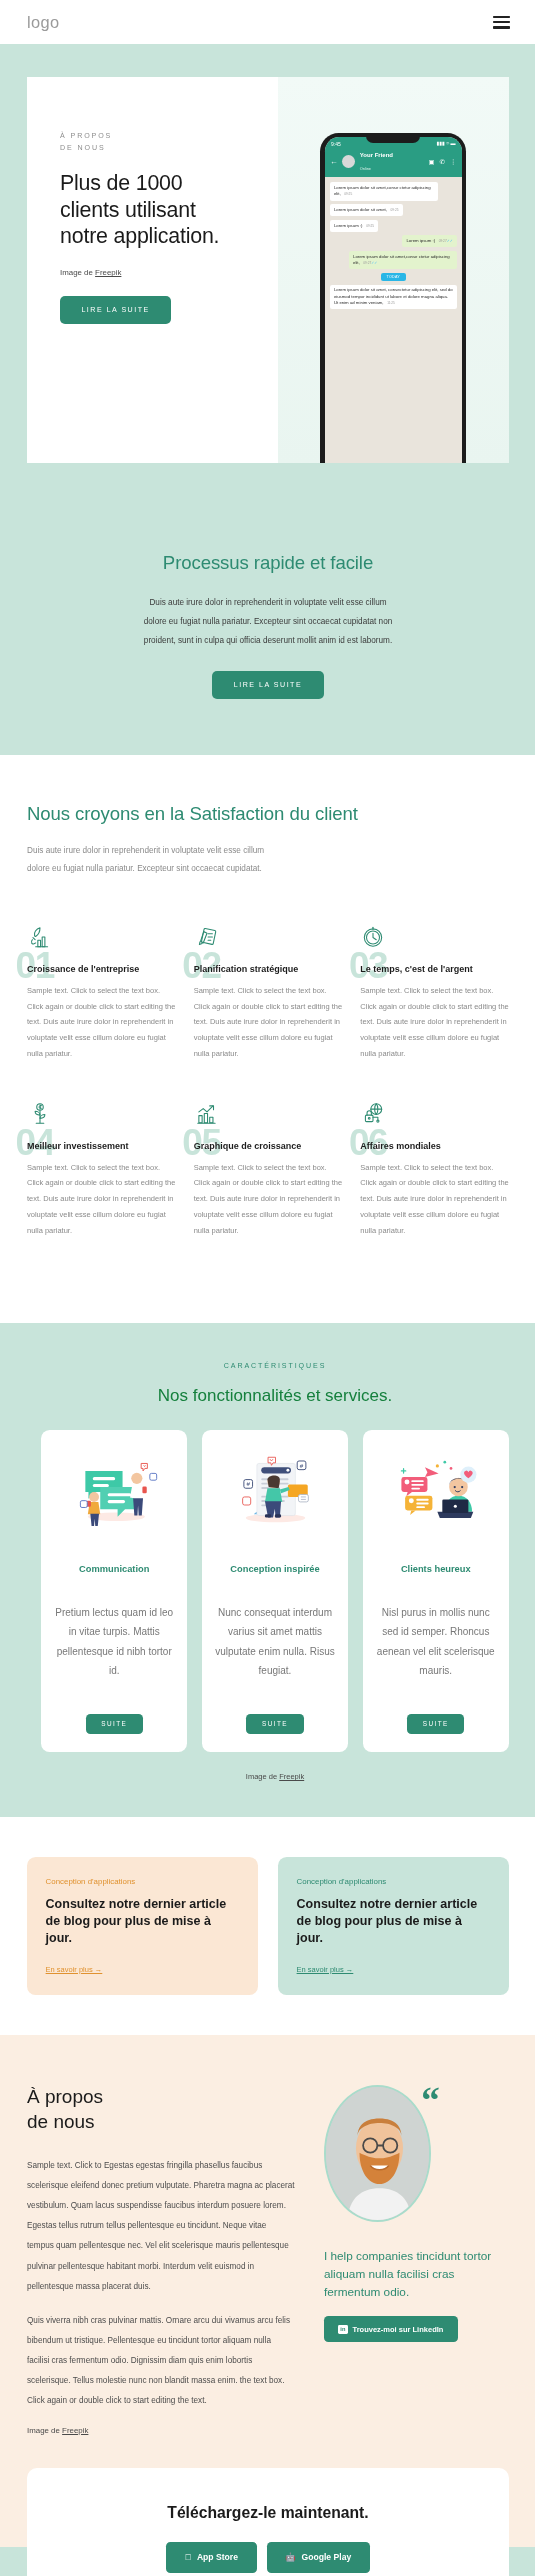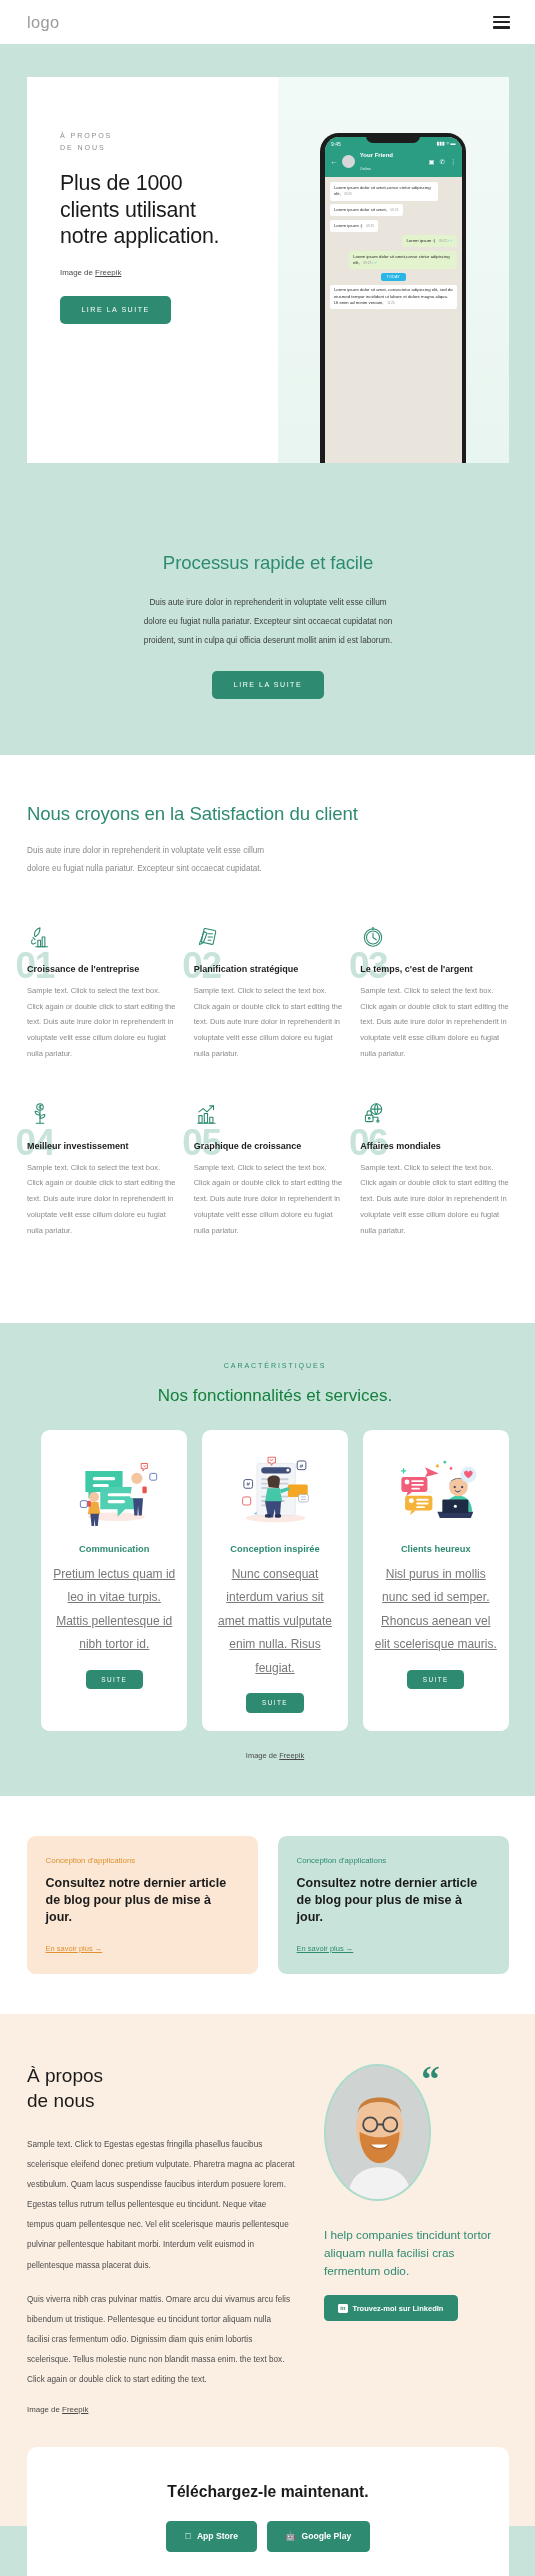--- a/index.html
+++ b/index.html
@@ -204,25 +204,25 @@
   }
   
   .services{background:#c8e4da;padding:39px 27px 36px 41px;text-align:center;margin-top:39px;}
   .services .kicker{
     font-size:7.1px;letter-spacing:1.9px;color:#2e8b72;margin-bottom:15.7px;text-transform:uppercase;
   }
   .services h2{color:#15803d;font-size:17px;font-weight:400;margin-bottom:24px;}
   .svc-grid{display:grid;grid-template-columns:repeat(3,1fr);gap:14.3px;}
   .svc-card{
     background:#fff;border-radius:8.6px;padding:17px 11.4px 18.6px 11.4px;
-    display:flex;flex-direction:column;align-items:center;
+    display:flex;flex-direction:column;align-items:center;gap:20px;
   }
   .svc-illus{height:86px;width:100%;display:flex;align-items:center;justify-content:center;margin-bottom:11.4px;}
   .svc-card h3{font-size:9.3px;color:#2e8b72;font-weight:bold;margin-bottom:8.6px;}
-  .svc-card p{font-size:12px;color:#787878;line-height:1.95;margin-bottom:13px;text-decoration:underline;}
+  .svc-card p{font-size:10px;color:#787878;line-height:1.95;margin-bottom:13px;}
   .btn-sm{
     background:#2e8b72;color:#fff;font-size:6.4px;letter-spacing:1.4px;
     padding:6.4px 15.7px;border:none;border-radius:4.3px;cursor:pointer;
     text-transform:uppercase;font-family:inherit;
   }
   .svc-credit{font-size:7.5px;color:#4a4a4a;margin-top:20px;}
   .svc-credit a{color:#4a4a4a;text-decoration:underline;}
   
   .blogs{background:#fff;padding:40px 27px 40px 27px;display:grid;grid-template-columns:1fr 1fr;gap:20px;}
   .blog-card{border-radius:8.6px;padding:20px 18.6px 21.4px 18.6px;}

